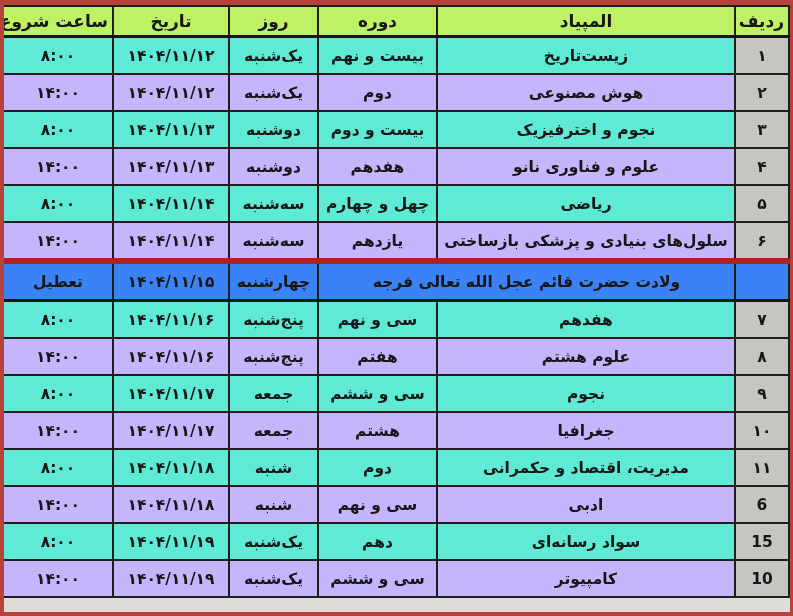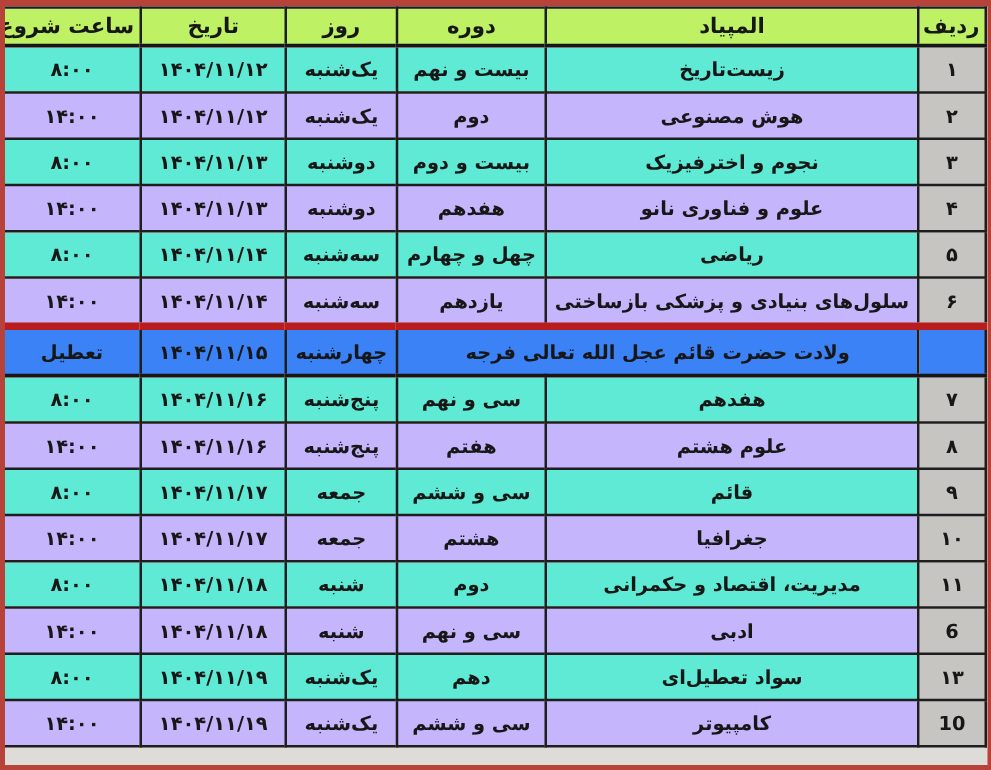--- a/index.html
+++ b/index.html
@@ -145,21 +145,21 @@
       <tr class="row-even">
         <td class="num">۸</td>
         <td>علوم هشتم</td>
         <td>هفتم</td>
         <td>پنج‌شنبه</td>
         <td class="date-cell">۱۴۰۴/۱۱/۱۶</td>
         <td class="time-cell">۱۴:۰۰</td>
       </tr>
       <tr class="row-odd">
         <td class="num">۹</td>
-        <td>قائم</td>
+        <td>نجوم</td>
         <td>سی و ششم</td>
         <td>جمعه</td>
         <td class="date-cell">۱۴۰۴/۱۱/۱۷</td>
         <td class="time-cell">۸:۰۰</td>
       </tr>
       <tr class="row-even">
         <td class="num">۱۰</td>
         <td>جغرافیا</td>
         <td>هشتم</td>
         <td>جمعه</td>
@@ -176,22 +176,22 @@
       </tr>
       <tr class="row-even">
         <td class="num">6</td>
         <td>ادبی</td>
         <td>سی و نهم</td>
         <td>شنبه</td>
         <td class="date-cell">۱۴۰۴/۱۱/۱۸</td>
         <td class="time-cell">۱۴:۰۰</td>
       </tr>
       <tr class="row-odd">
-        <td class="num">۱۳</td>
-        <td>سواد تعطیل‌ای</td>
+        <td class="num">15</td>
+        <td>سواد رسانه‌ای</td>
         <td>دهم</td>
         <td>یک‌شنبه</td>
         <td class="date-cell">۱۴۰۴/۱۱/۱۹</td>
         <td class="time-cell">۸:۰۰</td>
       </tr>
       <tr class="row-even">
         <td class="num">10</td>
         <td>کامپیوتر</td>
         <td>سی و ششم</td>
         <td>یک‌شنبه</td>

